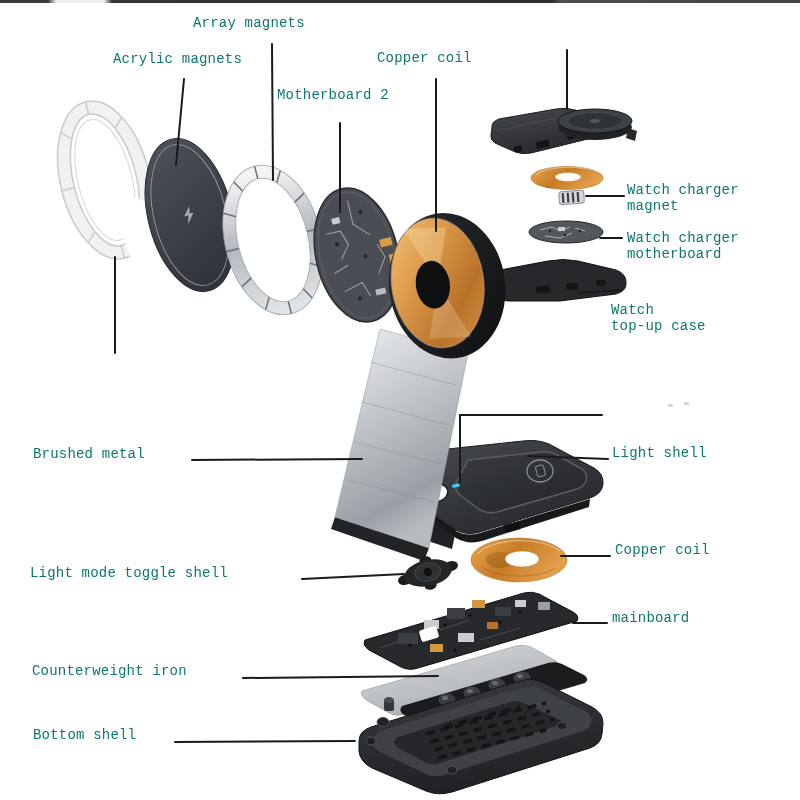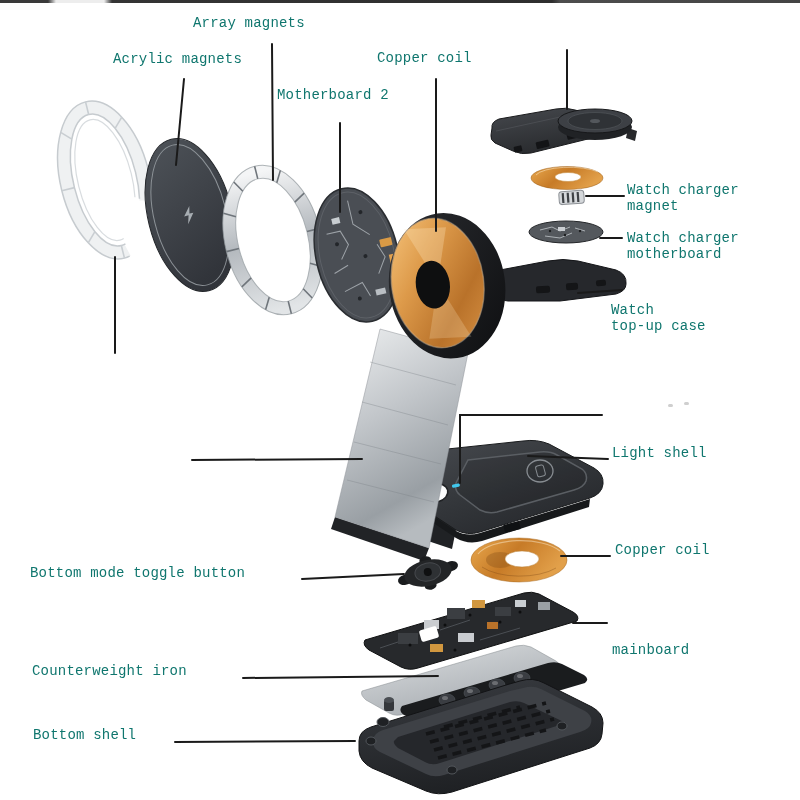--- a/index.html
+++ b/index.html
@@ -328,21 +328,22 @@
   <div class="label" style="left:193px;top:16px;">Array magnets</div>
   <div class="label" style="left:113px;top:52px;">Acrylic magnets</div>
   <div class="label" style="left:377px;top:51px;">Copper coil</div>
   <div class="label" style="left:277px;top:88px;">Motherboard 2</div>
   <div class="label" style="left:627px;top:183px;">Watch charger
 magnet</div>
   <div class="label" style="left:627px;top:231px;">Watch charger
 motherboard</div>
   <div class="label" style="left:611px;top:279px;margin-top:24px;">Watch
 top-up case</div>
+  <div class="label" style="left:33px;top:447px;">Brushed metal</div>
   <div class="remnant" style="left:668px;top:404px;width:5px;height:3px;"></div>
   <div class="remnant" style="left:684px;top:402px;width:5px;height:3px;"></div>
   <div class="label" style="left:612px;top:446px;">Light shell</div>
   <div class="label" style="left:615px;top:543px;">Copper coil</div>
-  <div class="label" style="left:30px;top:566px;">Bottom mode toggle button</div>
-  <div class="label" style="left:612px;top:611px;margin-top:32px;">mainboard</div>
+  <div class="label" style="left:30px;top:566px;">Light mode toggle shell</div>
+  <div class="label" style="left:612px;top:611px;">mainboard</div>
   <div class="label" style="left:33px;top:728px;">Bottom shell</div>
   <div class="label" style="left:32px;top:664px;">Counterweight iron</div>
 </div>
 
 </body></html>

